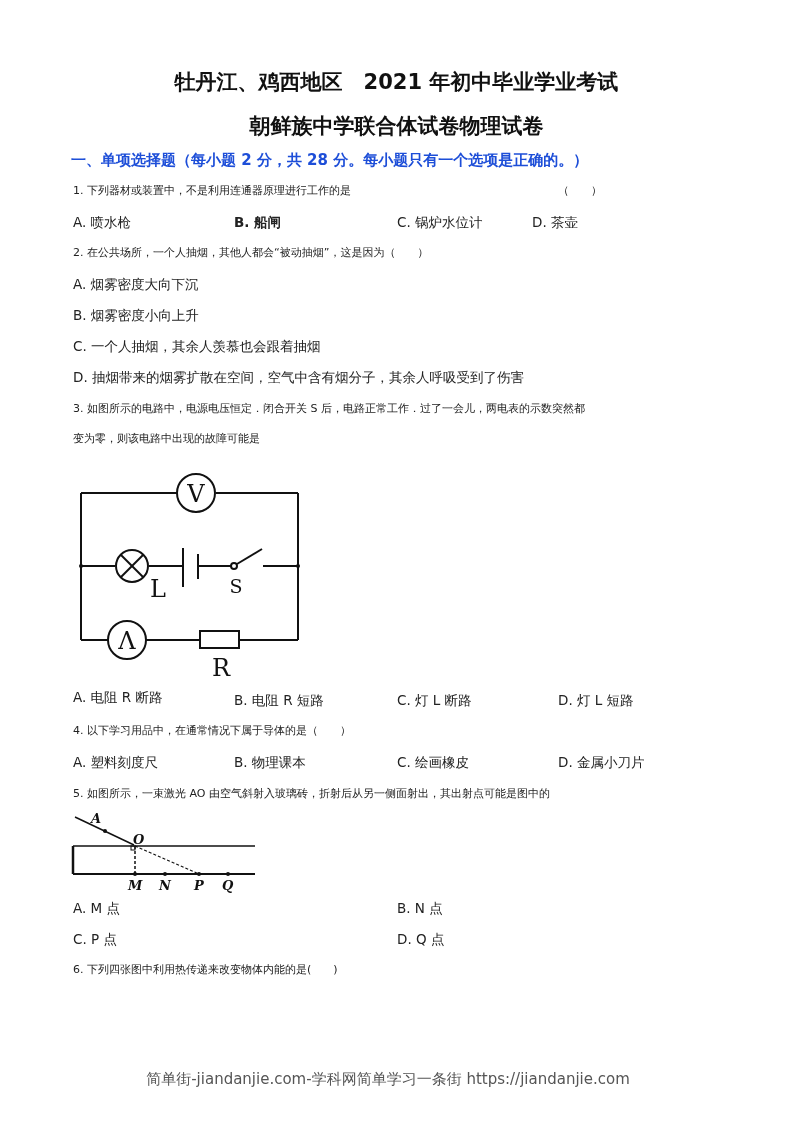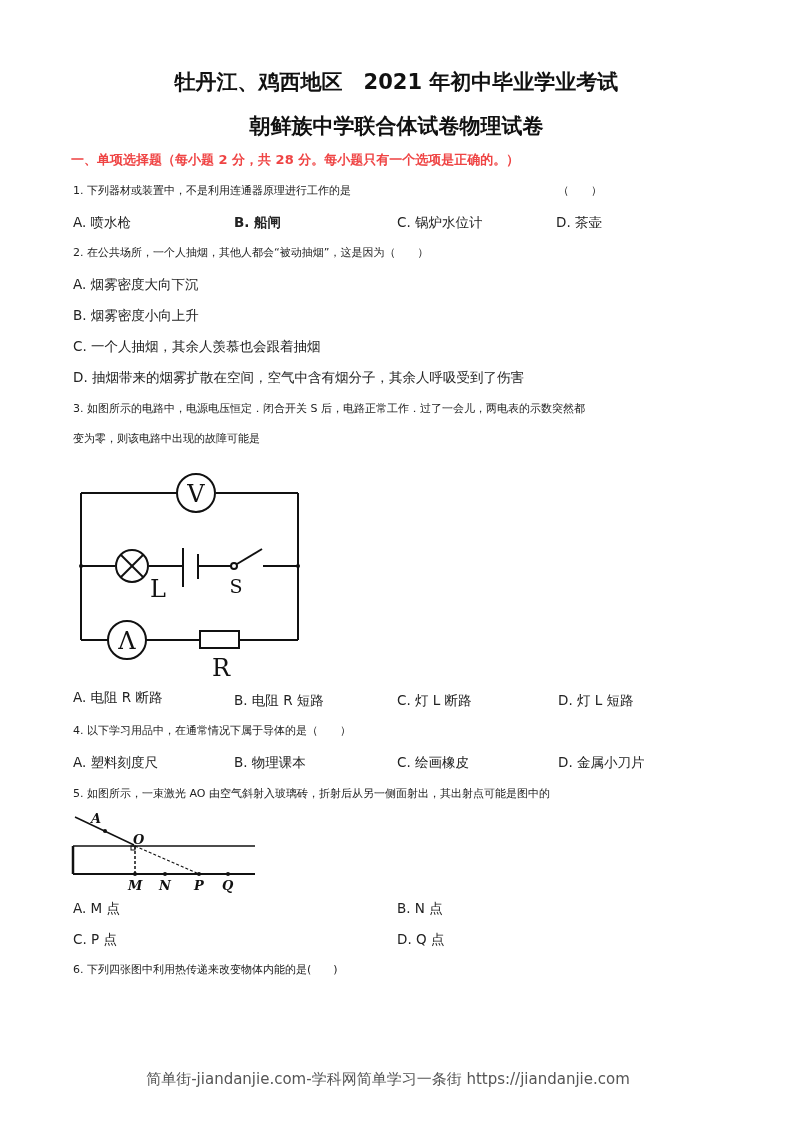--- a/index.html
+++ b/index.html
@@ -7,21 +7,21 @@
       width: 793px; height: 1122px; position: relative; overflow: hidden;
       font-family: "DejaVu Sans", "Liberation Sans", sans-serif;
       color: #1a1a1a;
     }
     .abs { position: absolute; white-space: nowrap; }
     .title {
       font-weight: bold; font-size: 21px; color: #111;
       left: 0; width: 793px; text-align: center;
     }
     .section {
-      font-weight: bold; font-size: 13px; color: #ef4444;
+      font-weight: bold; font-size: 15px; color: #1d4ed8;
     }
     .q { font-size: 11px; color: #222; }
     .opt { font-size: 13.5px; color: #222; }
     .footer { font-size: 15px; color: #555; left: 0; width: 776px; text-align: center; }
     svg { position: absolute; }
     .diagram-label { font-family: "DejaVu Serif", "Liberation Serif", serif; }
   </style>
 </head>
 <body>
 
@@ -31,21 +31,21 @@
 <div class="abs section" style="left:71px; top:151px;">一、单项选择题（每小题 2 分，共 28 分。每小题只有一个选项是正确的。）</div>
 
 <div class="abs q" style="left:73px; top:183px;">
   <span>1.</span>
   <span>下列器材或装置中，不是利用连通器原理进行工作的是</span>
 </div>
 <div class="abs q" style="left:558px; top:183px;">（　　）</div>
 <div class="abs opt" style="left:73px; top:214px;">A.  喷水枪</div>
 <div class="abs opt" style="left:234px; top:214px;font-weight:bold;">B.  船闸</div>
 <div class="abs opt" style="left:397px; top:214px;">C.  锅炉水位计</div>
-<div class="abs opt" style="left:556px; top:214px;">D.  茶壶</div>
+<div class="abs opt" style="left:532px; top:214px;">D.  茶壶</div>
 
 <div class="abs q" style="left:73px; top:245px;">
   <span>2.</span>
   <span>在公共场所，一个人抽烟，其他人都会“被动抽烟”，这是因为（　　）</span>
 </div>
 <div class="abs opt" style="left:73px; top:276px;">A.  烟雾密度大向下沉</div>
 <div class="abs opt" style="left:73px; top:307px;">B.  烟雾密度小向上升</div>
 <div class="abs opt" style="left:73px; top:338px;">C.  一个人抽烟，其余人羡慕也会跟着抽烟</div>
 <div class="abs opt" style="left:73px; top:369px;">D.  抽烟带来的烟雾扩散在空间，空气中含有烟分子，其余人呼吸受到了伤害</div>
 

